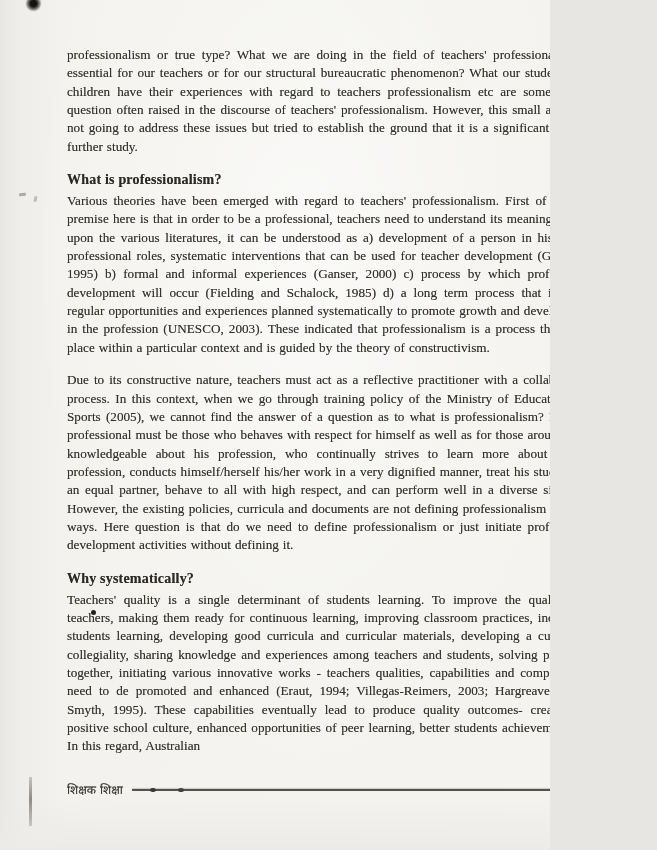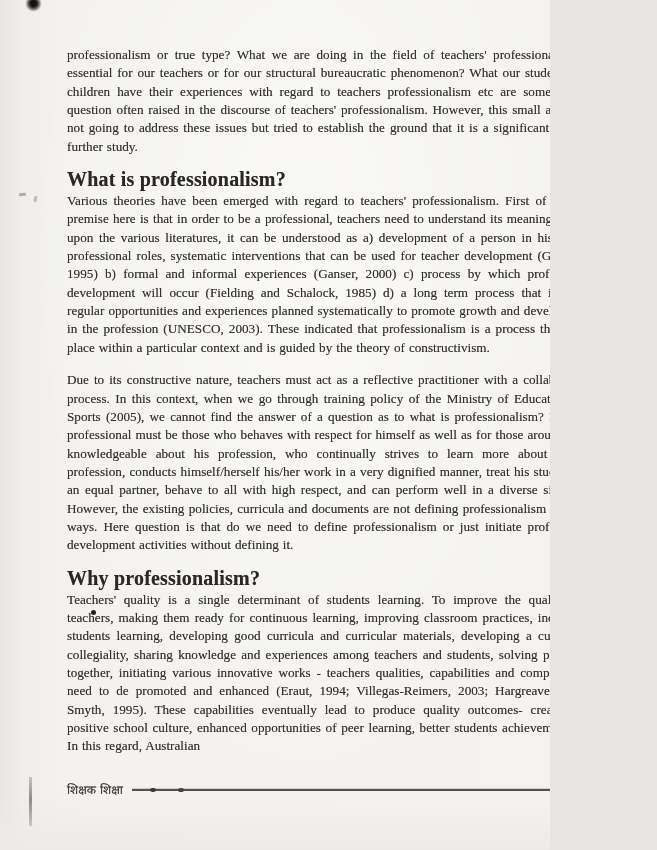--- a/index.html
+++ b/index.html
@@ -30,21 +30,21 @@
     font-size: 13.2px;
     line-height: 18.35px;
     text-align: justify;
     text-shadow: 0 0 0.4px rgba(62,58,52,0.55);
   }
   .text-column p {
     margin: 0 0 14px 0;
     word-spacing: 0.05em;
   }
   .text-column h2 {
-    font-size: 20px;
+    font-size: 14px;
     line-height: 19px;
     margin: 6px 0 3px 0;
     color: #2b2824;
     letter-spacing: 0.2px;
     text-align: left;
   }
   .footer {
     position: absolute;
     left: 67px;
     top: 781px;
@@ -133,21 +133,21 @@
 
   <div class="text-column">
     <p>professionalism or true type? What we are doing in the field of teachers' professionalism is essential for our teachers or for our structural bureaucratic phenomenon? What our students and children have their experiences with regard to teachers professionalism etc are some of the question often raised in the discourse of teachers' professionalism. However, this small article is not going to address these issues but tried to establish the ground that it is a significant area of further study.</p>
 
     <h2>What is professionalism?</h2>
 
     <p>Various theories have been emerged with regard to teachers' professionalism. First of all, my premise here is that in order to be a professional, teachers need to understand its meaning. Based upon the various literatures, it can be understood as a) development of a person in his or her professional roles, systematic interventions that can be used for teacher development (Glathorn, 1995) b) formal and informal experiences (Ganser, 2000) c) process by which professional development will occur (Fielding and Schalock, 1985) d) a long term process that includes regular opportunities and experiences planned systematically to promote growth and development in the profession (UNESCO, 2003). These indicated that professionalism is a process that takes place within a particular context and is guided by the theory of constructivism.</p>
 
     <p>Due to its constructive nature, teachers must act as a reflective practitioner with a collaborative process. In this context, when we go through training policy of the Ministry of Education and Sports (2005), we cannot find the answer of a question as to what is professionalism? For me, professional must be those who behaves with respect for himself as well as for those around him, knowledgeable about his profession, who continually strives to learn more about his/her profession, conducts himself/herself his/her work in a very dignified manner, treat his students as an equal partner, behave to all with high respect, and can perform well in a diverse situation. However, the existing policies, curricula and documents are not defining professionalism in these ways. Here question is that do we need to define professionalism or just initiate professional development activities without defining it.</p>
 
-    <h2>Why professionalism?</h2>
+    <h2>Why systematically?</h2>
 
     <p>Teachers' quality is a single determinant of students learning. To improve the qualities of teachers, making them ready for continuous learning, improving classroom practices, increasing students learning, developing good curricula and curricular materials, developing a culture of collegiality, sharing knowledge and experiences among teachers and students, solving problems together, initiating various innovative works - teachers qualities, capabilities and competencies need to de promoted and enhanced (Eraut, 1994; Villegas-Reimers, 2003; Hargreaves 1994; Smyth, 1995). These capabilities eventually lead to produce quality outcomes- creation of positive school culture, enhanced opportunities of peer learning, better students achievement etc. In this regard, Australian</p>
   </div>
 
   <div class="footer">
     <span class="footer-title">शिक्षक शिक्षा</span>
     <span class="footer-rule">
       <span class="line"></span>
       <span class="dot-a"></span>
       <span class="dot-b"></span>

